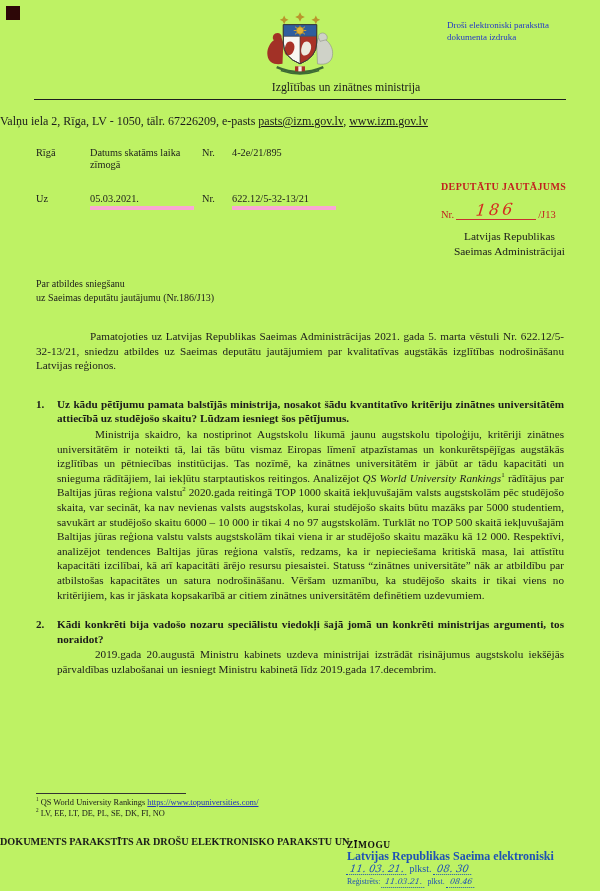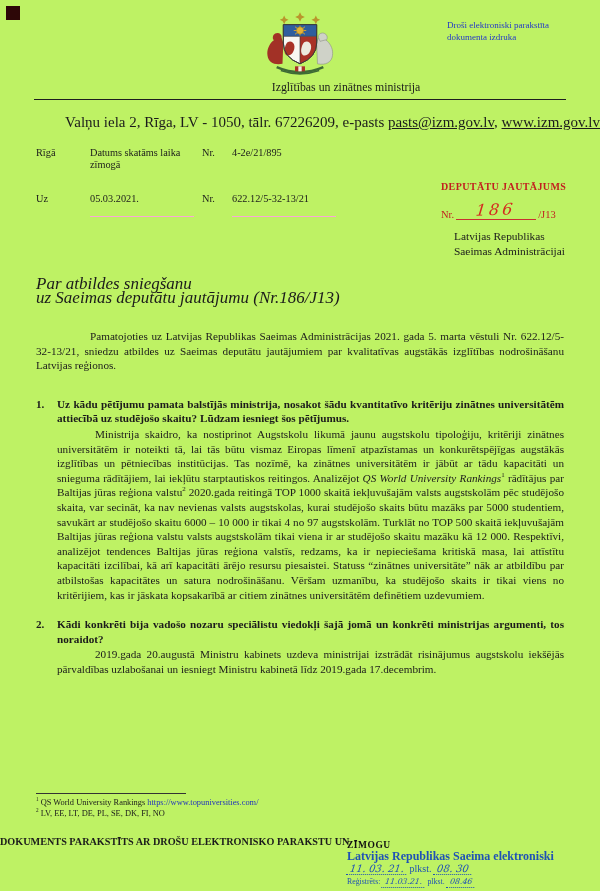--- a/index.html
+++ b/index.html
@@ -5,53 +5,53 @@
   html,body{margin:0;padding:0;background:#fff;}
   .page{position:relative;width:600px;height:891px;background:#bef264;overflow:hidden;
         font-family:"Liberation Serif","DejaVu Serif",serif;color:#1b1b1b;}
 
   
   .corner-mark{position:absolute;left:6px;top:6px;width:14px;height:14px;background:#2d0707;}
   .eparaksts-note{position:absolute;left:447px;top:20px;font-size:9px;line-height:11.5px;color:#2438c8;}
   .coa-wrap{position:absolute;left:0;right:0;top:8px;display:flex;justify-content:center;}
   .ministry-name{position:absolute;top:80px;left:0;width:100%;text-align:center;font-size:11.8px;padding-left:46px;}
   .header-rule{position:absolute;top:99px;left:34px;width:532px;border-top:1.6px solid #1e1e1e;}
-  .contact-line{position:absolute;top:114px;left:0;width:100%;text-align:right;font-size:15px;}
+  .contact-line{position:absolute;top:114px;left:0;width:100%;text-align:left;font-size:12px;}
   .u{text-decoration:underline;}
 
   
   .ref-grid{position:absolute;top:147px;left:36px;width:352px;display:grid;
             grid-template-columns:54px 112px 30px auto;row-gap:22px;font-size:10.3px;line-height:12px;}
-  .blank{display:inline-block;min-width:104px;border-bottom:1px solid #f9a8d4;padding-bottom:11px;}
+  .blank{display:inline-block;min-width:104px;border-bottom:4px solid #f9a8d4;padding-bottom:1px;}
 
   
   .dep-stamp{position:absolute;left:441px;top:181px;width:154px;color:#c21f1f;}
   .dep-title{font-weight:bold;font-size:10px;letter-spacing:0.4px;}
   .dep-nr-row{display:flex;align-items:flex-end;margin-top:8px;font-size:10.5px;}
   .dep-number-wrap{display:inline-block;width:80px;border-bottom:1.3px solid #c93030;text-align:center;margin:0 2px;}
   .dep-number{display:inline-block;font-size:16px;font-family:"DejaVu Serif",serif;font-style:italic;
               color:#d42b20;letter-spacing:3px;transform:skewX(-8deg) rotate(-2deg);}
 
-  .addressee{position:absolute;top:229px;right:35px;text-align:left;font-size:11.4px;line-height:14.5px;}
-  .subject{position:absolute;top:277px;left:36px;font-size:17px;font-style:italic;line-height:14px;}
+  .addressee{position:absolute;top:229px;right:35px;text-align:center;font-size:11.4px;line-height:14.5px;}
+  .subject{position:absolute;top:277px;left:36px;font-size:10px;line-height:14px;}
 
   
   .body{position:absolute;top:319px;left:36px;width:528px;font-size:11.2px;line-height:14.6px;}
   .intro{margin:10px 0 0 0;text-align:justify;text-indent:54px;}
   .q-block{position:relative;padding-left:21px;margin-top:24px;}
   .q-block.second{margin-top:15px;}
   .q-num{position:absolute;left:0;top:0;font-weight:bold;}
   .q-text{margin:0;font-weight:bold;text-align:justify;}
   .answer{margin:1px 0 0 0;text-align:justify;text-indent:38px;}
   sup{font-size:0.62em;vertical-align:super;line-height:0;}
 
   
   .footnotes{position:absolute;top:793px;left:36px;width:380px;font-size:8.4px;line-height:11px;}
   .fn-rule{width:150px;border-top:1px solid #333;margin-bottom:3px;}
-  .fn-link{color:#2233bb;}
+  .fn-link{color:#2233bb;text-decoration:underline;}
 
   
   .sig-note{position:absolute;top:835px;left:0;width:100%;text-align:left;
             font-weight:bold;font-size:10.2px;line-height:13.5px;z-index:1;}
 
   
   .recv-stamp{position:absolute;left:347px;top:841px;width:250px;z-index:3;font-size:7.8px;line-height:9.5px;}
   .recv-title{font-weight:bold;font-size:9.5px;letter-spacing:0.5px;color:#111;}
   .recv-org{color:#1f52b5;font-weight:bold;font-size:12px;margin-top:1px;}
   .recv-line{margin-top:2px;color:#1f52b5;}

